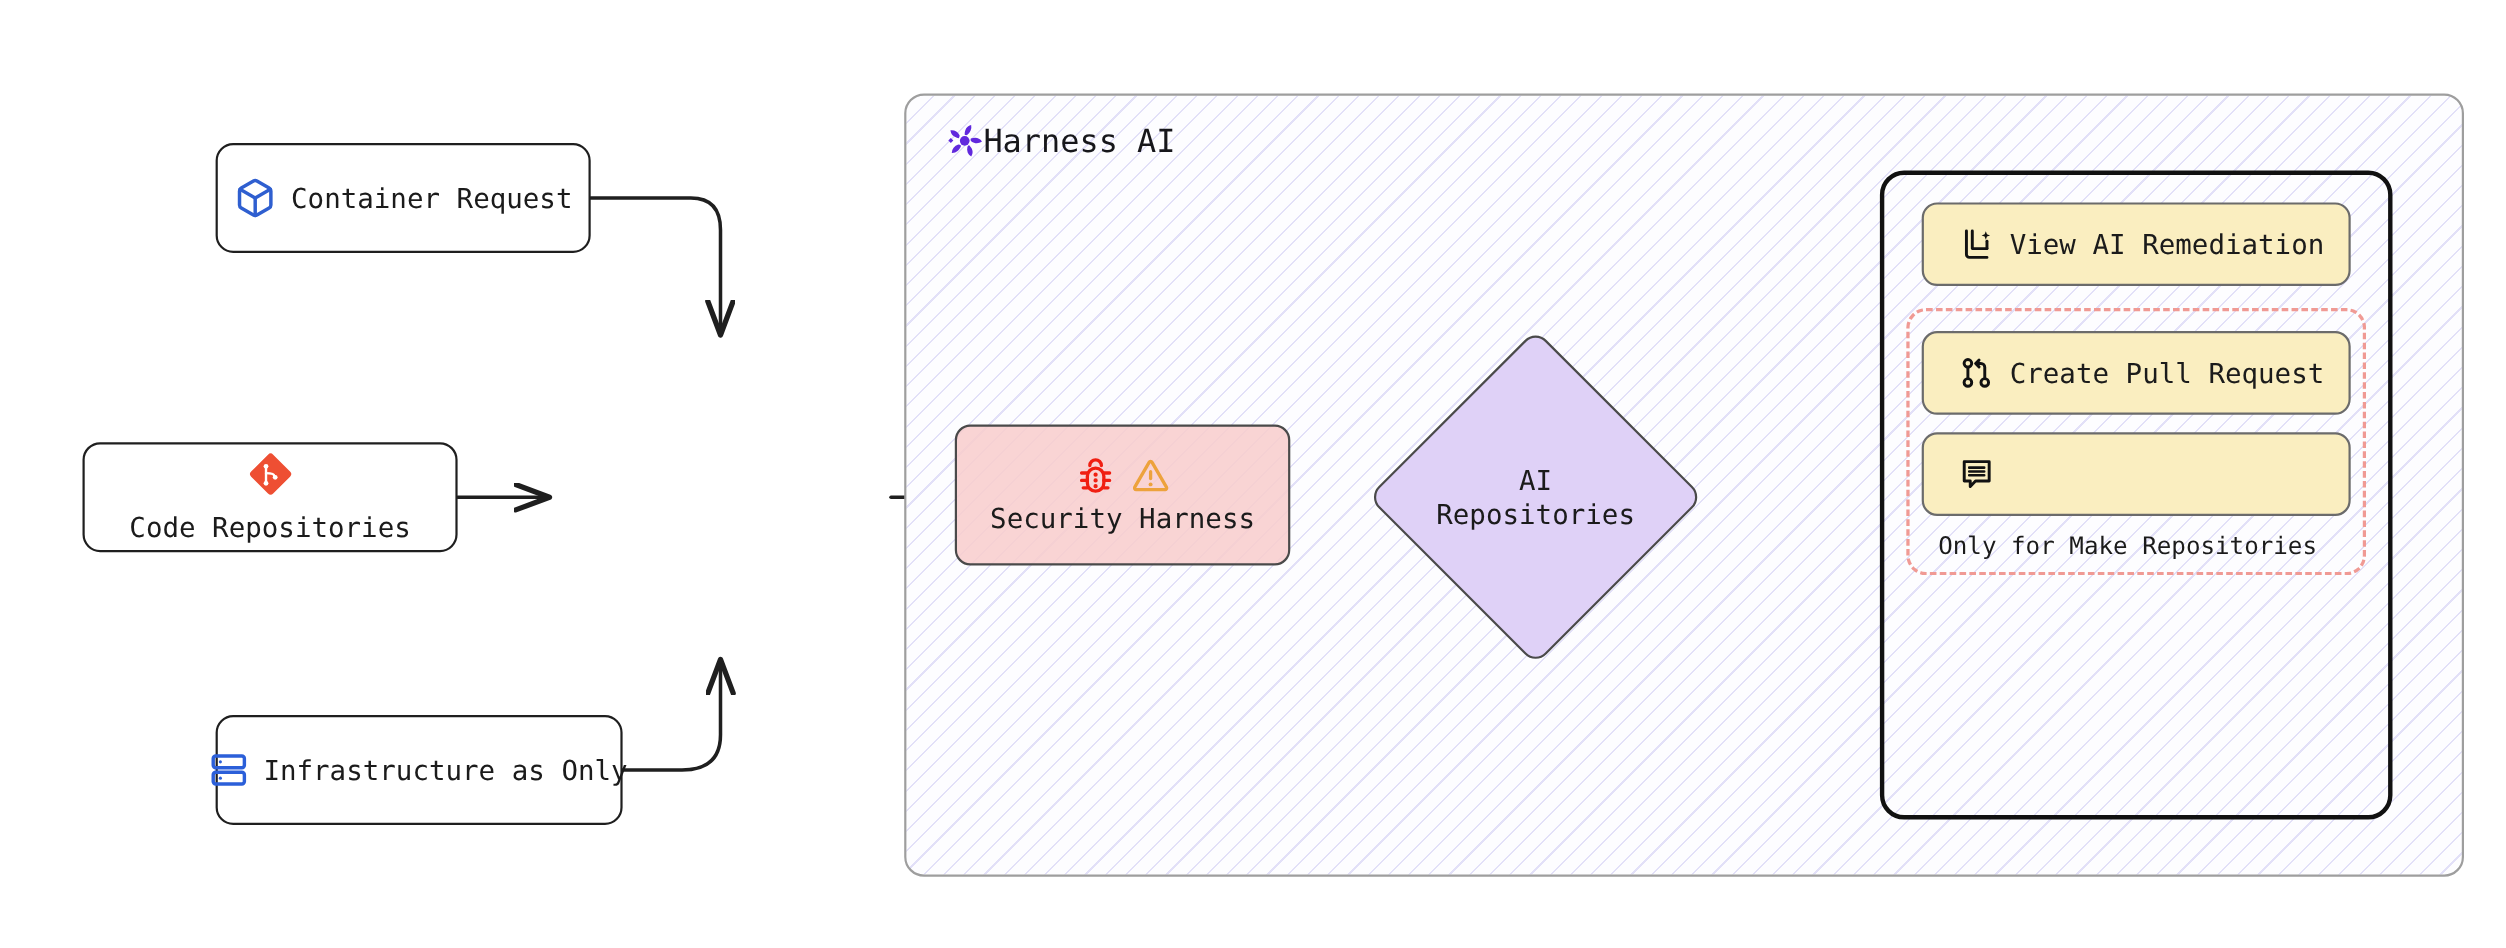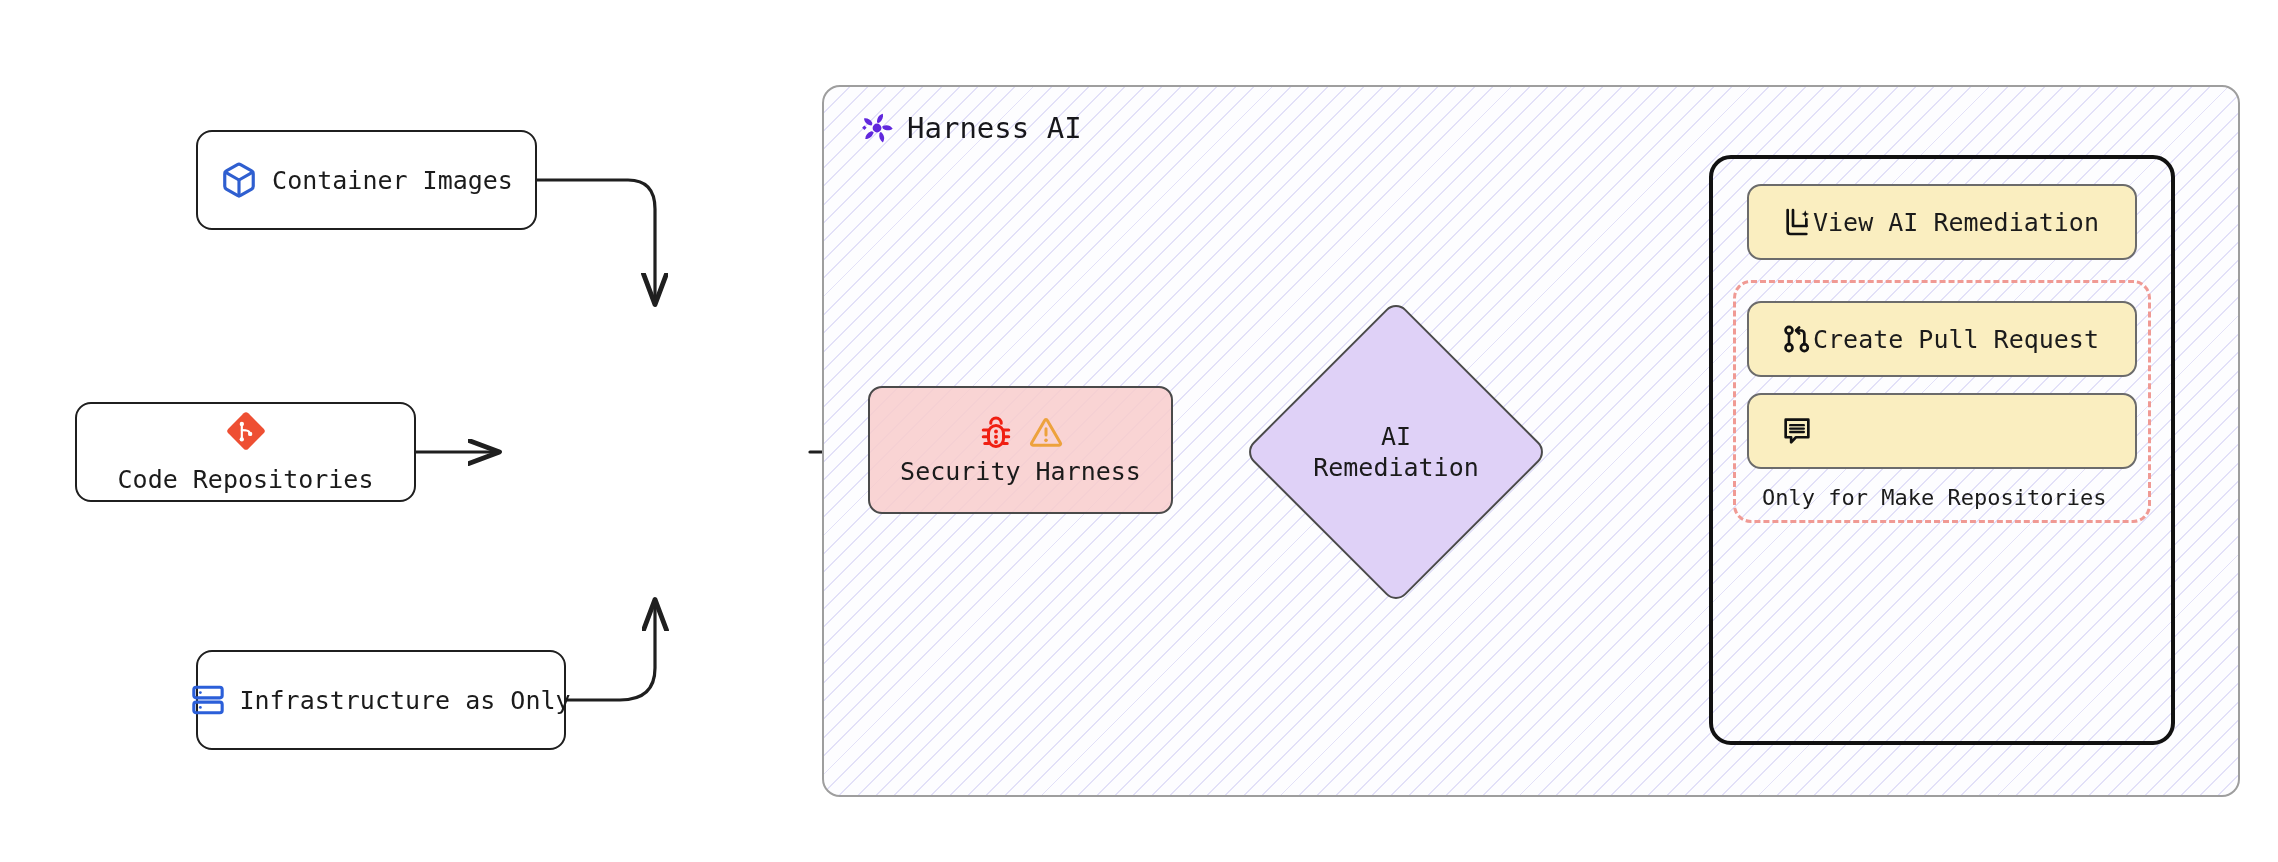--- a/index.html
+++ b/index.html
@@ -51,21 +51,21 @@
         -45deg,
         rgba(120,110,220,.20) 0px,
         rgba(120,110,220,.20) 1.4px,
         rgba(255,255,255,0) 1.4px,
         rgba(255,255,255,0) 13px);
     overflow:hidden;
   }
   #harness-title-row{
     position:absolute;
     left:36px; top:24px;
-    display:flex;align-items:center;gap:13px;
+    display:flex;align-items:center;
   }
   #harness-title{
     font-size:29px;
     color:#17171b;
     white-space:nowrap;
   }
 
   
   .diamond-wrap{position:absolute;}
   .diamond{
@@ -117,20 +117,21 @@
     padding-top:25px;
     gap:16px;
   }
   .action-btn{
     box-sizing:border-box;
     width:390px;height:76px;
     background:#faeec0;
     border:2px solid #6b6b6b;
     border-radius:14px;
     display:flex;align-items:center;
+    gap:14px;
     padding-left:32px;
   }
   .action-label{font-size:25px;color:#1b1b1b;white-space:nowrap;}
 
   #repo-only-group{
     position:relative;
     box-sizing:border-box;
     width:418px;
     border:3px dashed #f09a94;
     border-radius:18px;
@@ -195,21 +196,21 @@
   </div>
 
   <div class="node src-node" style="left:196px;top:130px;width:341px;height:100px;">
     <span class="ico">
       <svg width="38" height="38" viewBox="0 0 24 24" fill="none" stroke="#2f5fd0" stroke-width="2" stroke-linecap="round" stroke-linejoin="round">
         <path d="M21 16V8a2 2 0 0 0-1-1.73l-7-4a2 2 0 0 0-2 0l-7 4A2 2 0 0 0 3 8v8a2 2 0 0 0 1 1.73l7 4a2 2 0 0 0 2 0l7-4A2 2 0 0 0 21 16z"></path>
         <path d="M3.3 7 12 12l8.7-5"></path>
         <path d="M12 22V12"></path>
       </svg>
     </span>
-    <span class="src-label">Container Images</span>
+    <span class="src-label">Container Request</span>
   </div>
 
   <div class="node src-node" style="left:75px;top:402px;width:341px;height:100px;flex-direction:column;">
     <span class="ico">
       <svg width="40" height="40" viewBox="0 0 48 48">
         <rect x="7" y="7" width="34" height="34" rx="4" transform="rotate(45 24 24)" fill="#ee4f33"></rect>
         <g stroke="#ffffff" stroke-width="2.6" fill="none" stroke-linecap="round">
           <path d="M19 33 L19 17"></path>
           <path d="M19 23 Q28 23 28 26"></path>
         </g>
@@ -252,21 +253,21 @@
         </svg>
       </span>
     </div>
     <span class="lbl">Security Harness</span>
   </div>
 
   <div class="diamond-wrap" style="left:1288px;top:344px;width:216px;height:216px;">
     <div class="diamond" style="background:#dfd1f7;"></div>
     <div class="diamond-content">
       <span class="diamond-label">AI
-Remediation</span>
+Repositories</span>
     </div>
   </div>
 
   <div id="actions-panel">
 
     <div class="action-btn">
       <span class="ico">
         <svg width="32" height="32" viewBox="0 0 24 24" fill="none" stroke="#111111" stroke-width="2" stroke-linecap="round" stroke-linejoin="round">
           <path d="M5 3v16a2 2 0 0 0 2 2h12"></path>
           <path d="M9 3v12h10"></path>

